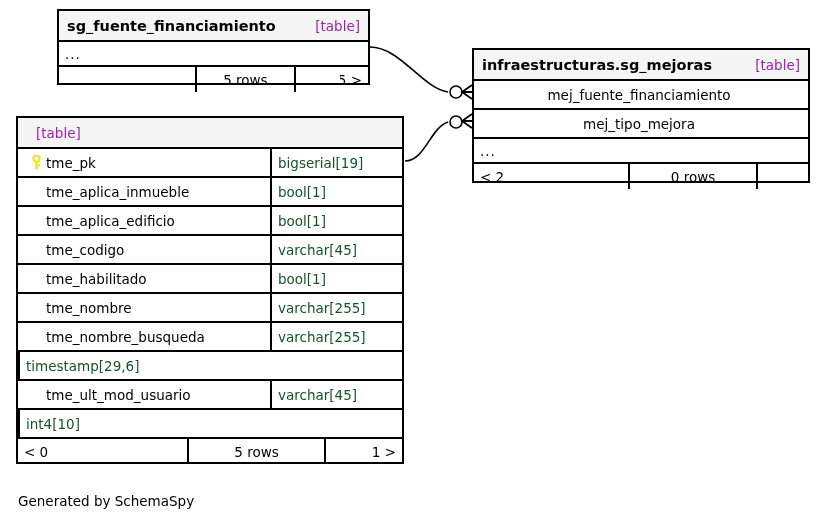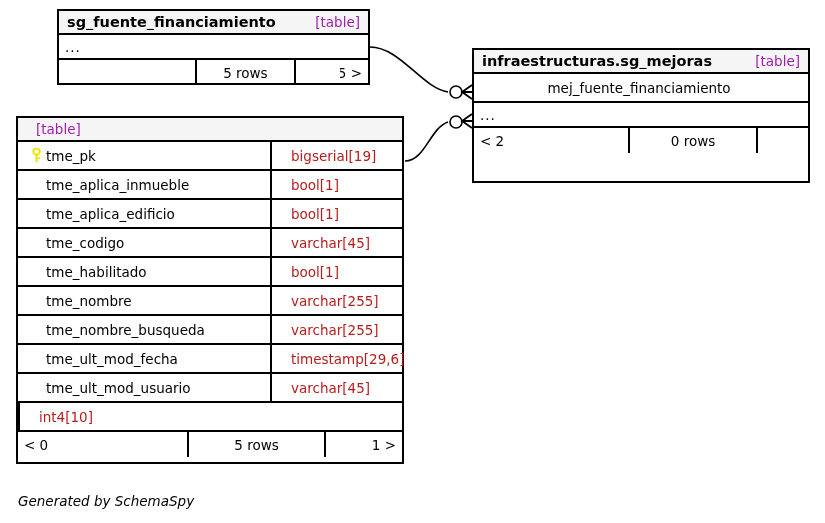--- a/index.html
+++ b/index.html
@@ -27,21 +27,21 @@
     position: absolute;
     box-sizing: border-box;
     border: 2px solid #000000;
     background: #ffffff;
   }
 
   .tbl-header {
     box-sizing: border-box;
     background: #f5f5f5;
     border-bottom: 2px solid #000000;
-    height: 24px;
+    height: 31px;
     display: flex;
     align-items: center;
     padding: 0 8px;
     white-space: nowrap;
   }
   .tbl-title {
     font-weight: bold;
     font-size: 14.5px;
     color: #000000;
     flex: 1 1 auto;
@@ -75,23 +75,23 @@
     white-space: nowrap;
     padding-left: 8px;
   }
   .cell-name.center { justify-content: center; padding-right: 12px;}
   .cell-type {
     box-sizing: border-box;
     flex: 0 0 auto;
     border-left: 2px solid #000000;
     display: flex;
     align-items: center;
-    padding-left: 19px;
-    font-size: 13.5px;
-    color: #b91c1c;
+    padding-left: 6px;
+    font-size: 13.5px;
+    color: #14532d;
     white-space: nowrap;
   }
 
   .ellipsis-row {
     box-sizing: border-box;
     height: 25px;
     border-bottom: 2px solid #000000;
     display: flex;
     align-items: center;
     padding-left: 6px;
@@ -141,21 +141,20 @@
   }
 
   
   .gen-note {
     position: absolute;
     left: 18px;
     top: 493px;
     font-size: 13.5px;
     color: #000000;
     white-space: nowrap;
-    font-style: italic;
   }
 </style>
 </head>
 <body>
 
 <div class="canvas">
 
   <svg class="connectors" viewBox="0 0 825 523" width="825" height="523">
 
     <path d="M 370,47 C 400,47 422,88 448,92" fill="none" stroke="#000000" stroke-width="1.6"></path>
@@ -241,24 +240,20 @@
 
     <div class="tbl-row">
       <div class="cell-name">
         <span class="key-slot"></span>
         <span>tme_nombre_busqueda</span>
       </div>
       <div class="cell-type" style="width:132px;">varchar[255]</div>
     </div>
 
     <div class="tbl-row">
-      <div class="cell-name">
-        <span class="key-slot"></span>
-        <span>tme_ult_mod_fecha</span>
-      </div>
       <div class="cell-type" style="width:132px;">timestamp[29,6]</div>
     </div>
 
     <div class="tbl-row">
       <div class="cell-name">
         <span class="key-slot"></span>
         <span>tme_ult_mod_usuario</span>
       </div>
       <div class="cell-type" style="width:132px;">varchar[45]</div>
     </div>
@@ -280,20 +275,26 @@
       <span class="tbl-kind">[table]</span>
     </div>
 
     <div class="tbl-row">
       <div class="cell-name center">
 
         <span>mej_fuente_financiamiento</span>
       </div>
     </div>
 
+    <div class="tbl-row">
+      <div class="cell-name center">
+
+        <span>mej_tipo_mejora</span>
+      </div>
+    </div>
 
     <div class="ellipsis-row">...</div>
 
     <div class="tbl-footer">
       <div class="foot-cell foot-left" style="width:110px;">&lt; 2</div>
       <div class="foot-cell foot-mid" style="width:130px;">0 rows</div>
       <div class="foot-cell foot-right" style="flex:1 1 auto;"></div>
     </div>
   </div>
 

